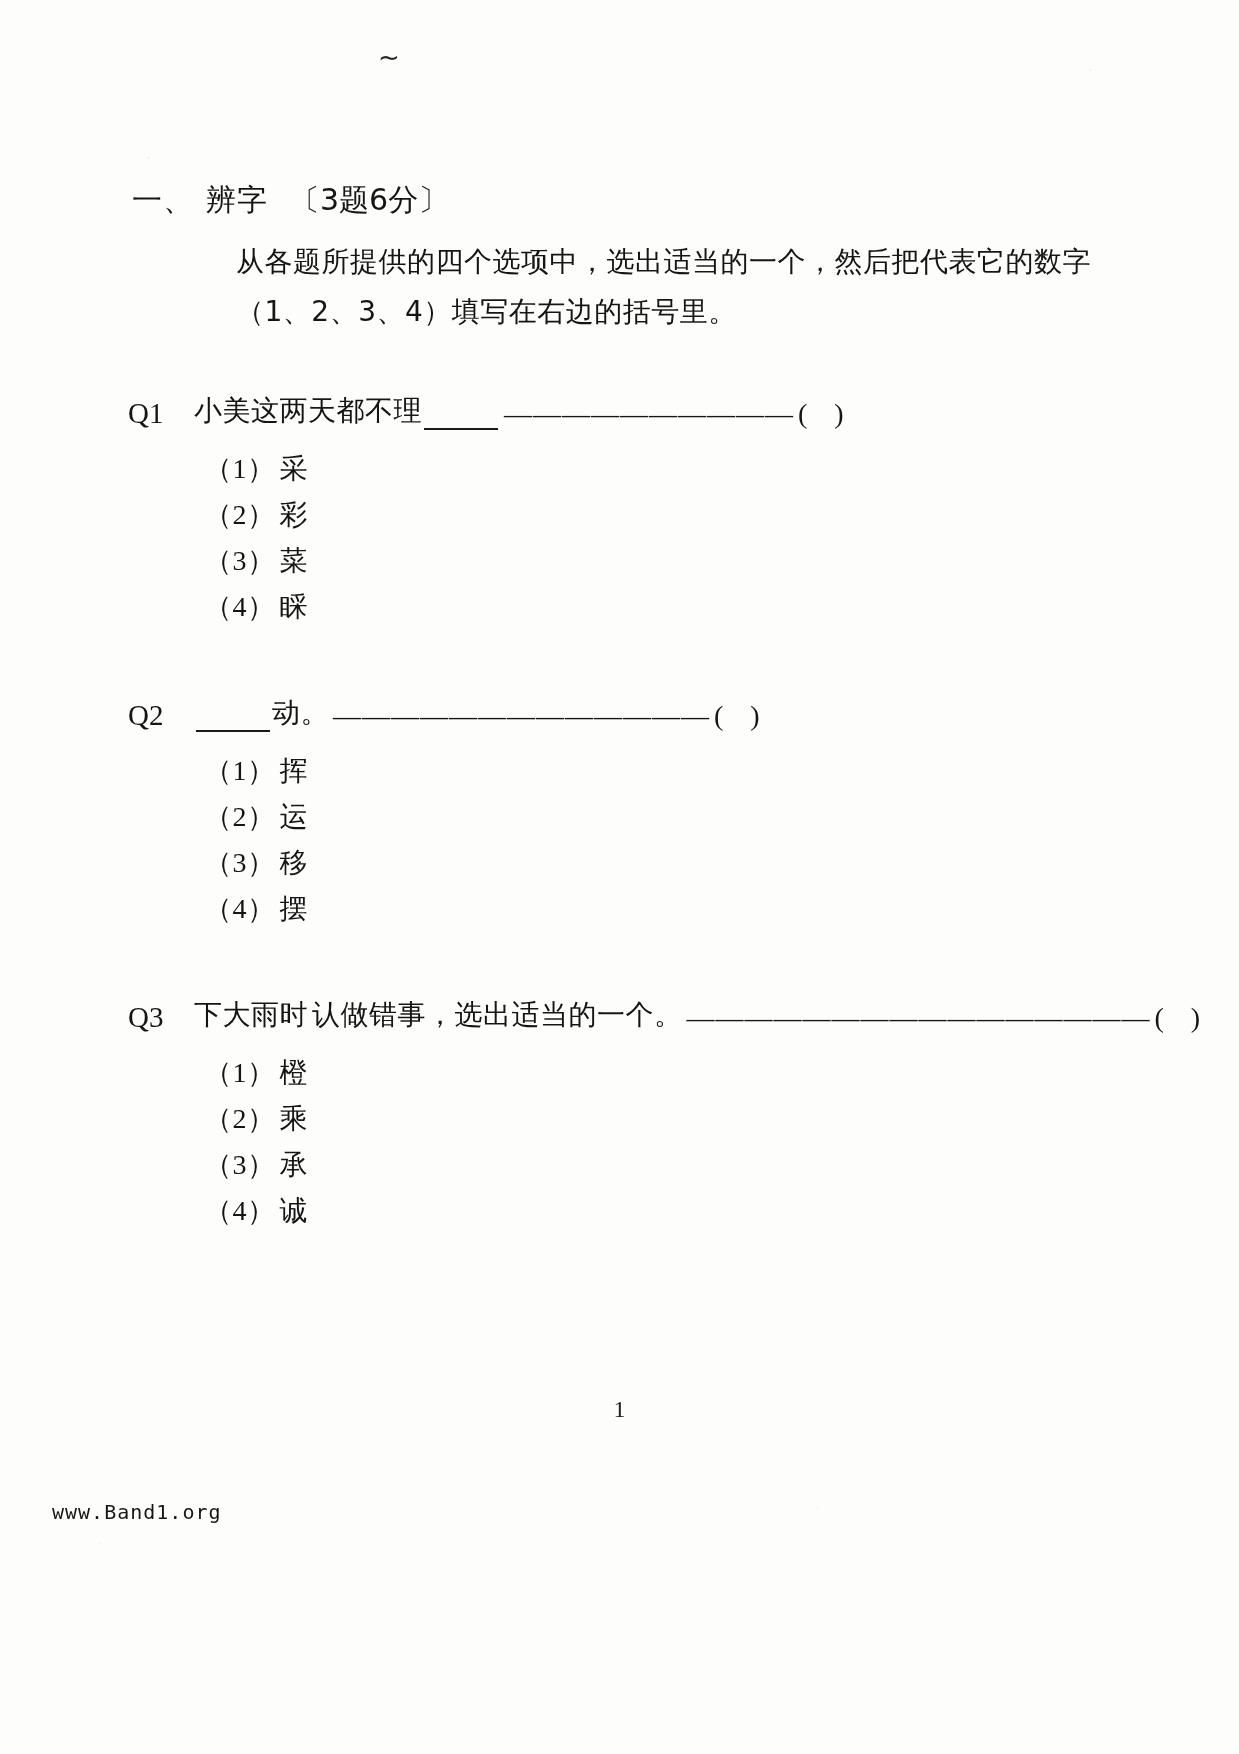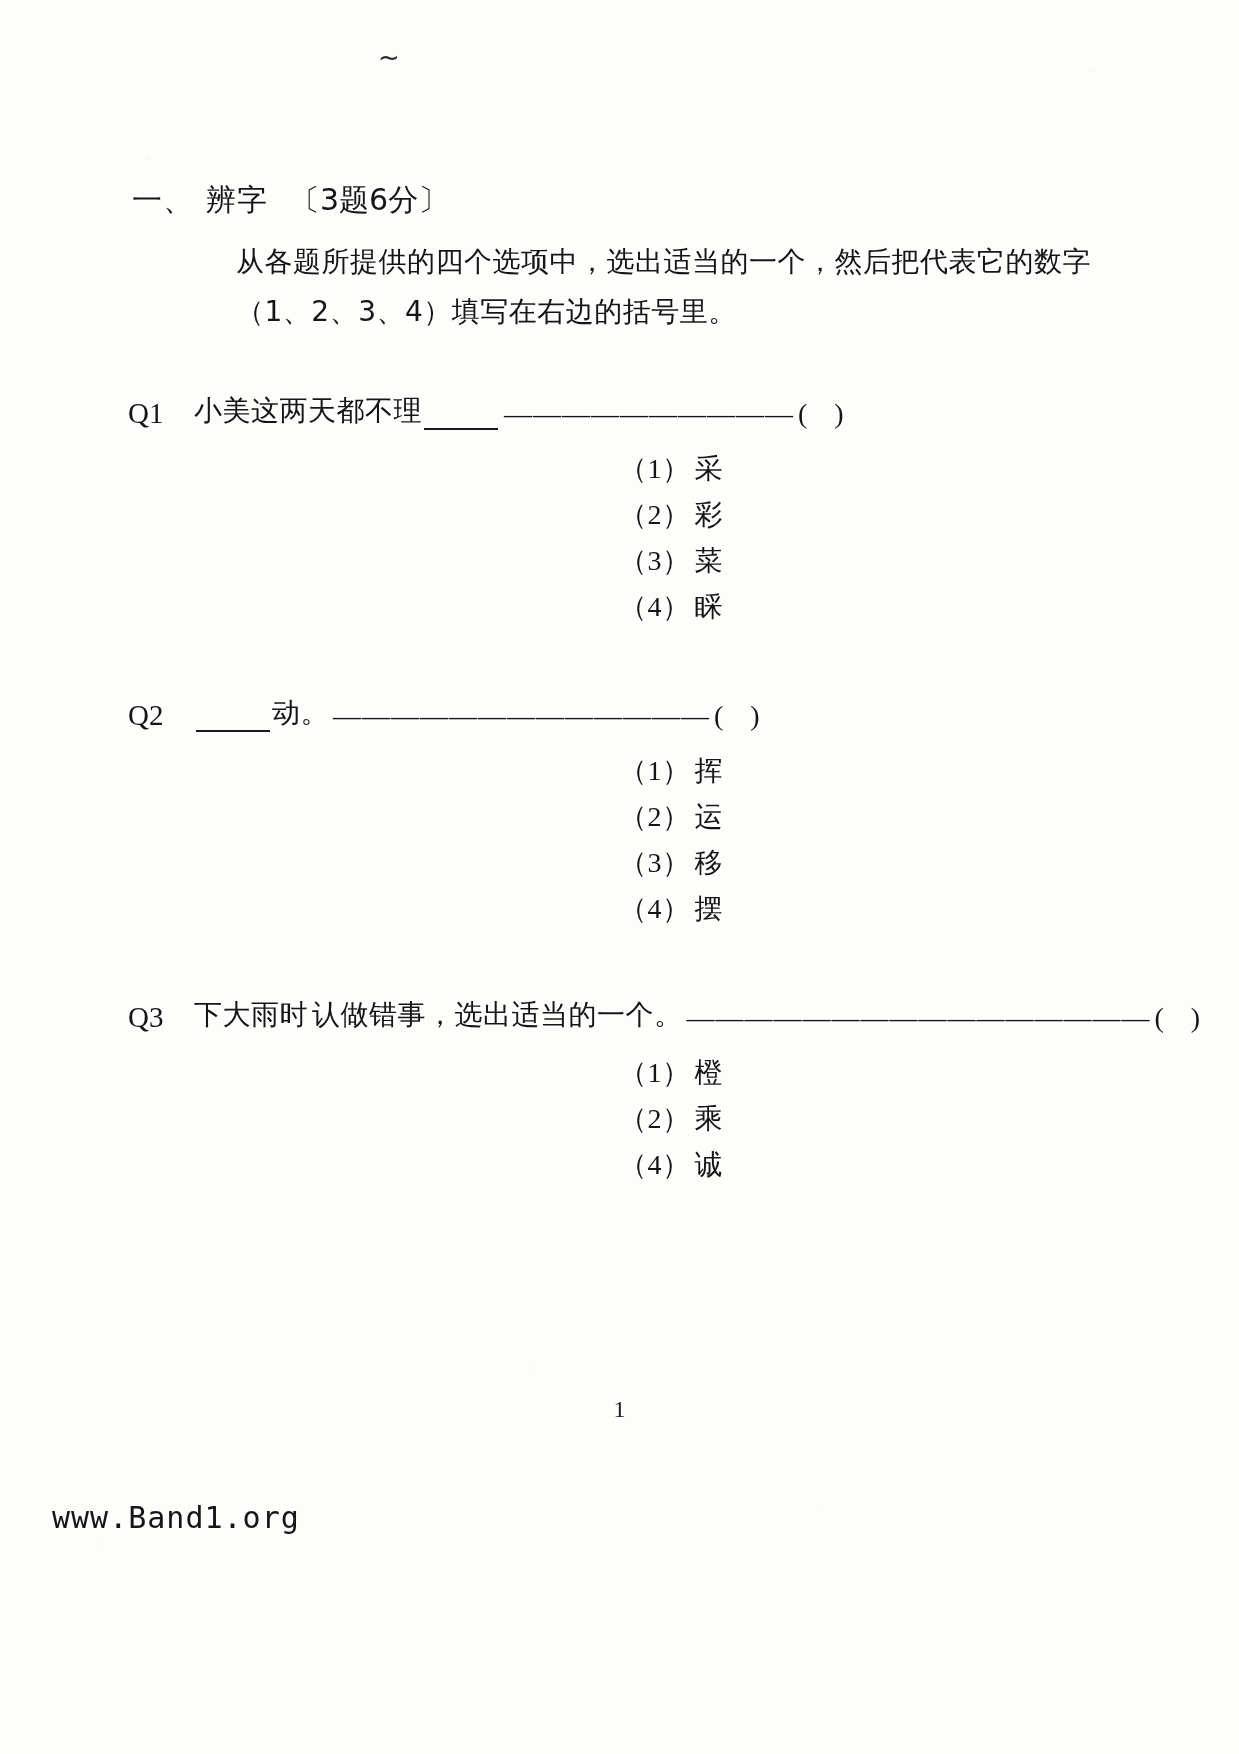--- a/index.html
+++ b/index.html
@@ -126,21 +126,20 @@
   }
   .options {
     margin-top: 16px;
     margin-left: 76px;
   }
   .option {
     font-size: 28px;
     line-height: 46px;
     color: #151515;
     letter-spacing: 0.5px;
-    text-align: center;
   }
   .opt-num {
     font-family: "Liberation Serif", serif;
   }
   .opt-char {
     margin-left: 4px;
   }
 
   .page-number {
     position: absolute;
@@ -150,21 +149,21 @@
     text-align: center;
     font-size: 24px;
     font-family: "Liberation Serif", serif;
     color: #222;
   }
   .footer-url {
     position: absolute;
     left: 52px;
     top: 1500px;
     font-family: "DejaVu Sans Mono", monospace;
-    font-size: 30px;
+    font-size: 20px;
     letter-spacing: 1px;
     color: #161616;
   }
 </style>
 </head>
 <body>
 
 <div class="page">
   <div class="paper-noise"></div>
 
@@ -241,20 +240,23 @@
           <span class="q-paren">(      )</span>
         </div>
         <div class="options">
           <div class="option">
             <span class="opt-num">（1）</span><span class="opt-char">橙</span>
           </div>
           <div class="option">
             <span class="opt-num">（2）</span><span class="opt-char">乘</span>
           </div>
           <div class="option">
+            <span class="opt-num">（3）</span><span class="opt-char">承</span>
+          </div>
+          <div class="option">
             <span class="opt-num">（4）</span><span class="opt-char">诚</span>
           </div>
         </div>
       </div>
 
     </div>
 
     <div class="page-number">1</div>
     <div class="footer-url">www.Band1.org</div>
 

